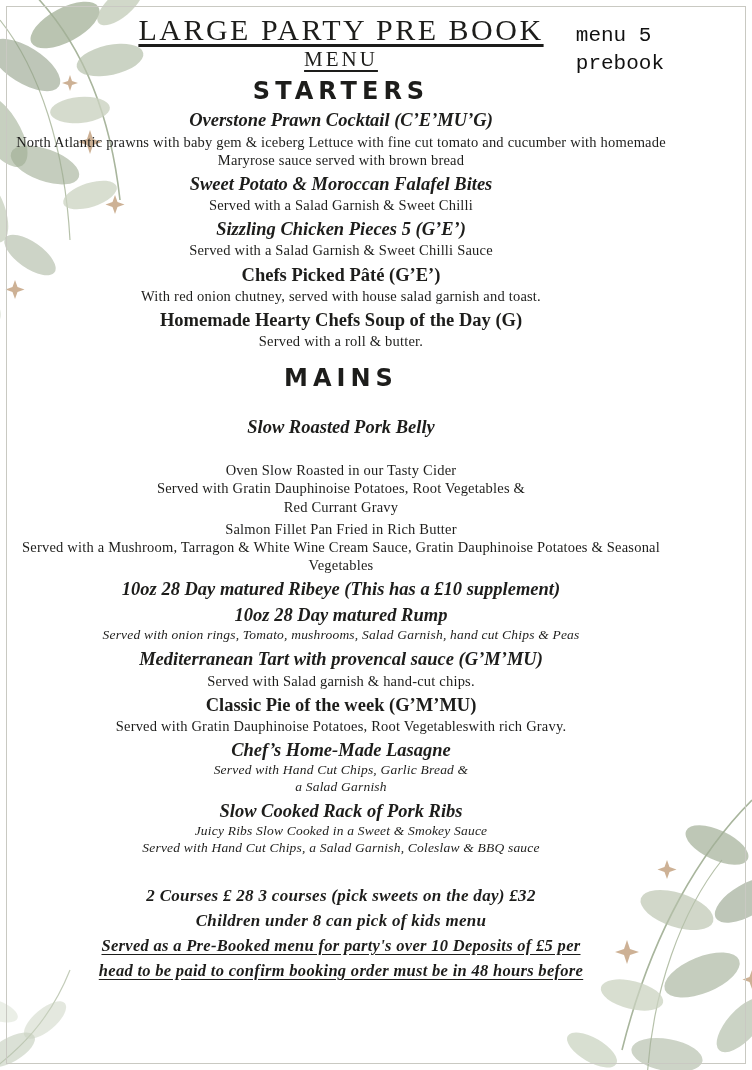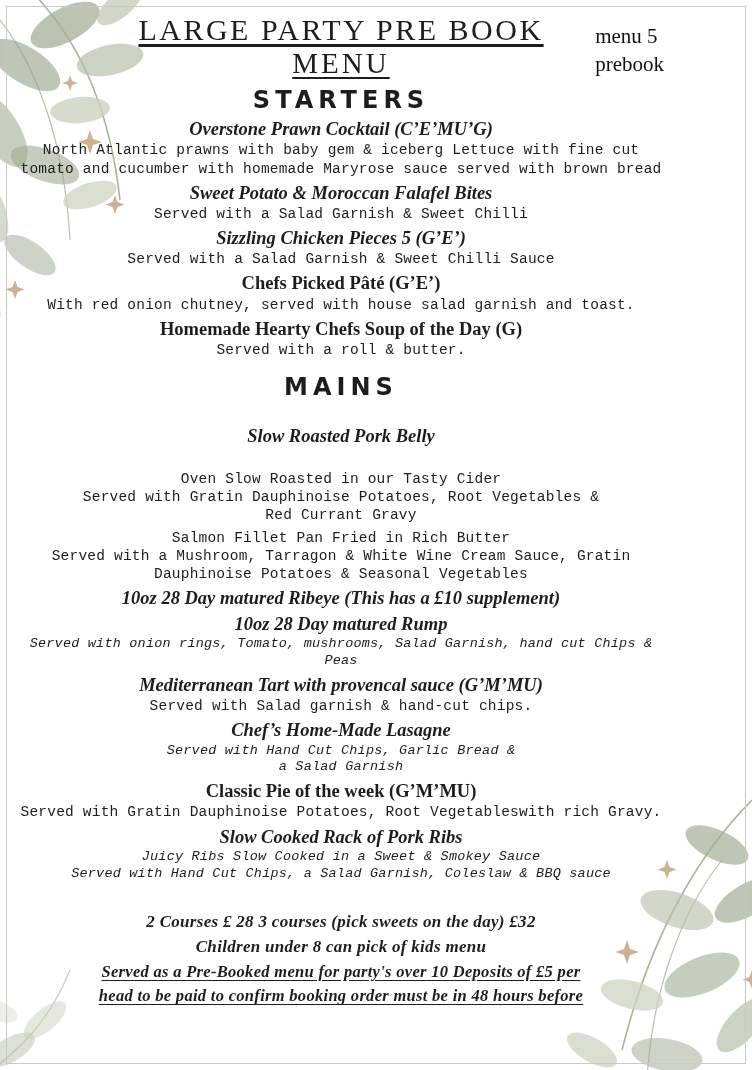--- a/index.html
+++ b/index.html
@@ -57,33 +57,33 @@
     font-size: 30px;
     letter-spacing: 2.5px;
     font-weight: normal;
     text-decoration: underline;
     text-underline-offset: 4px;
     line-height: 1.08;
     padding: 0 90px;
   }
   .title-second {
     font-family: "Liberation Serif", serif;
-    font-size: 29px;
+    font-size: 21px;
     letter-spacing: 3px;
     text-decoration: underline;
     text-underline-offset: 4px;
     line-height: 1.1;
     margin-top: 2px;
   }
   .corner-note {
     position: absolute;
     right: 6px;
     top: 8px;
     text-align: left;
-    font-family: Liberation Serif, serif;
+    font-family: Liberation Mono, monospace;
     font-size: 21px;
     line-height: 1.35;
     color: #111;
   }
 
   
   .section-heading {
     text-align: center;
     font-family: "DejaVu Sans", sans-serif;
     font-weight: bold;
@@ -105,21 +105,21 @@
     font-family: "Liberation Serif", serif;
     font-weight: bold;
     font-style: italic;
     font-size: 18.5px;
     line-height: 1.2;
   }
   .dish-name.upright {
     font-style: normal;
   }
   .dish-desc {
-    font-family: Liberation Mono, monospace;
+    font-family: Liberation Serif, serif;
     font-size: 14.5px;
     line-height: 1.25;
     letter-spacing: 0.2px;
     margin-top: 1px;
     padding: 0 8px;
   }
   .dish-desc.italic {
     font-style: italic;
   }
   .dish-desc.small {
@@ -268,28 +268,28 @@
     <div class="dish-name">10oz 28 Day matured Rump</div>
     <div class="dish-desc italic small">Served with onion rings, Tomato, mushrooms, Salad Garnish, hand cut Chips &amp; Peas</div>
   </div>
 
   <div class="dish">
     <div class="dish-name">Mediterranean Tart with provencal sauce (G’M’MU)</div>
     <div class="dish-desc">Served with Salad garnish &amp; hand-cut chips.</div>
   </div>
 
   <div class="dish">
+    <div class="dish-name upright">Classic Pie of the week (G’M’MU)</div>
+    <div class="dish-desc">Served with Gratin Dauphinoise Potatoes, Root Vegetableswith rich Gravy.</div>
+  </div>
+
+  <div class="dish">
     <div class="dish-name">Chef’s Home-Made Lasagne</div>
     <div class="dish-desc italic small" style="white-space:pre-line;">Served with Hand Cut Chips, Garlic Bread &amp;
 a Salad Garnish</div>
-  </div>
-
-  <div class="dish">
-    <div class="dish-name upright">Classic Pie of the week (G’M’MU)</div>
-    <div class="dish-desc">Served with Gratin Dauphinoise Potatoes, Root Vegetableswith rich Gravy.</div>
   </div>
 
   <div class="dish">
     <div class="dish-name">Slow Cooked Rack of Pork Ribs</div>
     <div class="dish-desc italic small" style="white-space:pre-line;">Juicy Ribs Slow Cooked in a Sweet &amp; Smokey Sauce
 Served with Hand Cut Chips, a Salad Garnish, Coleslaw &amp; BBQ sauce</div>
   </div>
 
   <div class="footer">
     <div class="footer-line">2 Courses £ 28 3 courses (pick sweets on the day) £32</div>

